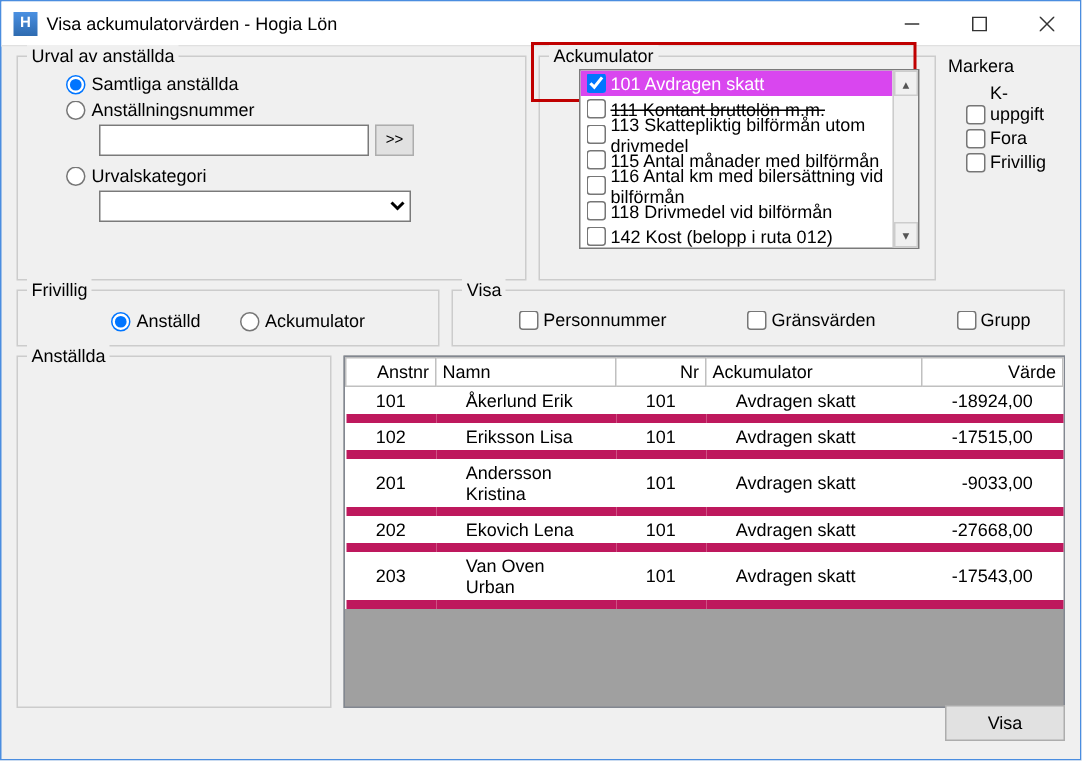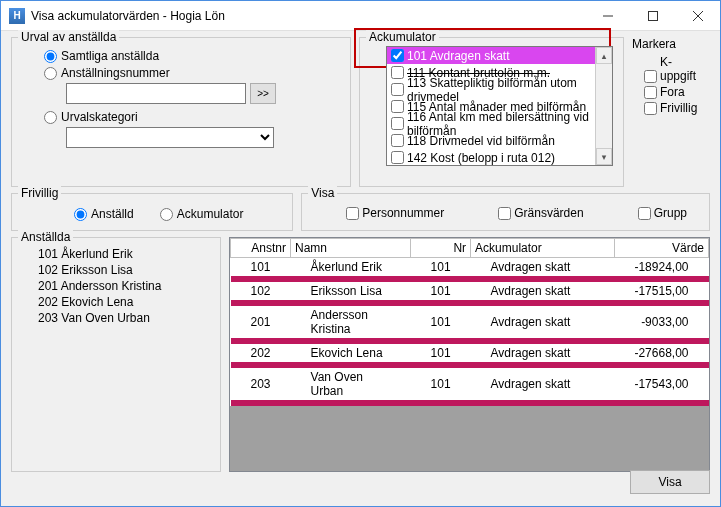--- a/index.html
+++ b/index.html
@@ -201,27 +201,20 @@
               <input type="checkbox" style="">
               <span>Grupp</span>
             </label>
         </div>
       </div>
     </div>
 
     <div class="row-main">
       <div class="fieldset anst-box">
         <div class="fieldset-legend">Anställda</div>
-        <div class="anst-list" id="anst-list">
-            <div>101 Åkerlund Erik</div>
-            <div>102 Eriksson Lisa</div>
-            <div>201 Andersson Kristina</div>
-            <div>202 Ekovich Lena</div>
-            <div>203 Van Oven Urban</div>
-          </div>
       </div>
 
       <div class="table-wrap">
         <table class="tbl">
           <thead>
               <tr>
             <th class="r" style="width:45px">Anstnr</th>
             <th style="width:120px">Namn</th>
             <th class="r" style="width:35px">Nr</th>
             <th>Ackumulator</th>

